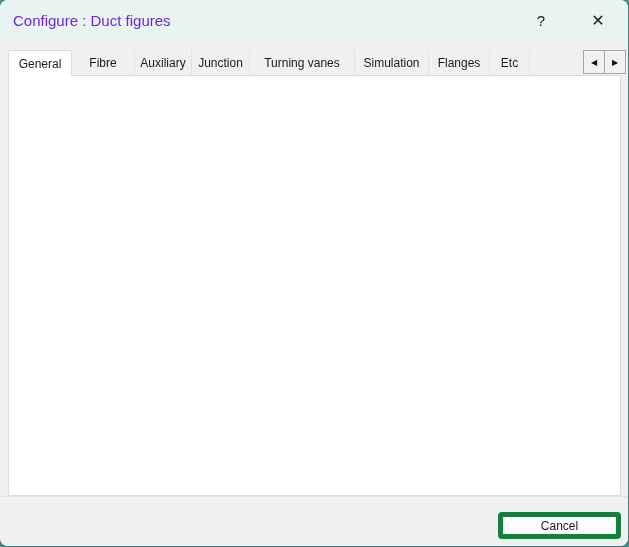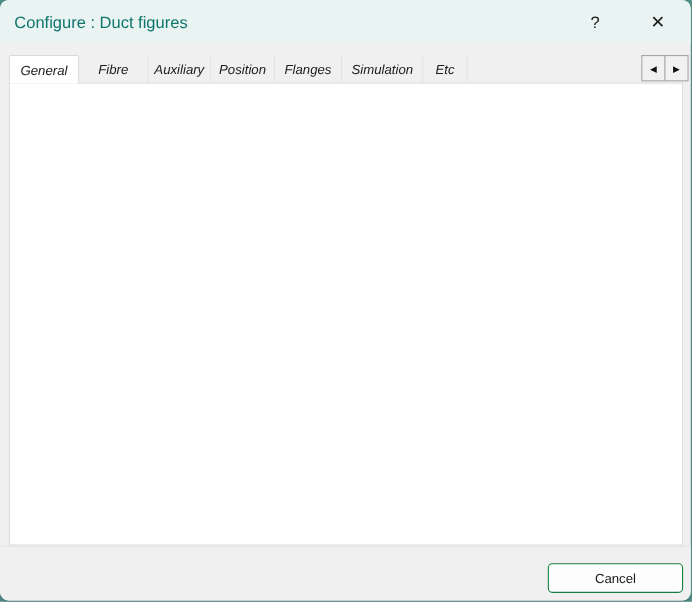--- a/index.html
+++ b/index.html
@@ -12,33 +12,33 @@
   .dialog {
     position:absolute; left:0; top:0; width:628px; height:546px;
     background:#f0f0f0; border-radius:8px; overflow:hidden;
     box-shadow:0 2px 8px rgba(0,0,0,.3);
   }
   
   .titlebar {
     position:absolute; left:0; top:0; width:100%; height:40px;
     background:#e9f3f1; display:flex; align-items:center;
   }
-  .titlebar .title { font-size:15px; color:#0f766e; padding-left:13px; }
+  .titlebar .title { font-size:15px; color:#6d28d9; padding-left:13px; }
   .tb-btn {
     position:absolute; top:4px; width:34px; height:32px;
     background:transparent; border:none; font-family:inherit;
     font-size:15px; color:#1b1b1b; cursor:default;
     display:flex; align-items:center; justify-content:center;
   }
   .tb-btn.help  { left:524px; }
   .tb-btn.close { left:581px; font-size:16px; font-weight:300; }
   
   .tabstrip {
     position:absolute; left:8px; top:50px; height:26px; width:537px;
-    display:flex; align-items:flex-start; overflow:hidden;font-style:italic;
+    display:flex; align-items:flex-start; overflow:hidden;
   }
   .tab {
     height:25px; background:#f0f0f0; border-right:1px solid #e2e2e2;
     display:flex; align-items:center; justify-content:center;
     font-size:12px; color:#1a1a1a; white-space:nowrap; overflow:hidden;
     flex:0 0 auto; cursor:default;
   }
   .tab.selected {
     height:27px; margin-bottom:-1px; background:#ffffff;
     border:1px solid #d9d9d9; border-bottom:none;
@@ -104,21 +104,21 @@
   .checkbox .checkmark { display:none; color:#fff; font-size:12px; line-height:1; }
   .checkrow.checked .checkbox .checkmark { display:block; }
   .checkrow .clabel { font-size:12px; color:#1a1a1a; margin-left:7px; }
   
   .dlgfooter {
     position:absolute; left:0; top:496px; width:100%; height:51px;
     background:#f0f0f0; border-top:1px solid #e2e2e2;
   }
   .btn {
     position:absolute; top:15px; height:27px; background:#fdfdfd;
-    border:1px solid #15803d; border-radius:4px;
+    border:5px solid #15803d; border-radius:4px;
     font-family:inherit; font-size:12px; color:#1a1a1a; cursor:default;
   }
   .btn.ok     { left:366px; width:121px; border:1px dotted #35414d; outline:1px dotted #35414d; outline-offset:-3px; }
   .btn.cancel { left:498px; width:123px; }
 </style>
 </head>
 <body>
 
 <div class="dialog">
 
@@ -132,27 +132,30 @@
     <div class="tab selected" style="width:64px">
         <span>General</span>
       </div>
     <div class="tab" style="width:63px">
         <span>Fibre</span>
       </div>
     <div class="tab" style="width:57px">
         <span>Auxiliary</span>
       </div>
     <div class="tab" style="width:58px">
-        <span>Position</span>
+        <span>Junction</span>
+      </div>
+    <div class="tab" style="width:105px">
+        <span>Turning vanes</span>
+      </div>
+    <div class="tab" style="width:74px">
+        <span>Simulation</span>
       </div>
     <div class="tab" style="width:61px">
         <span>Flanges</span>
-      </div>
-    <div class="tab" style="width:74px">
-        <span>Simulation</span>
       </div>
     <div class="tab" style="width:40px">
         <span>Etc</span>
       </div>
   </div>
   <div class="tabscroll">
     <button>
         <span>◀</span>
       </button>
     <button>

